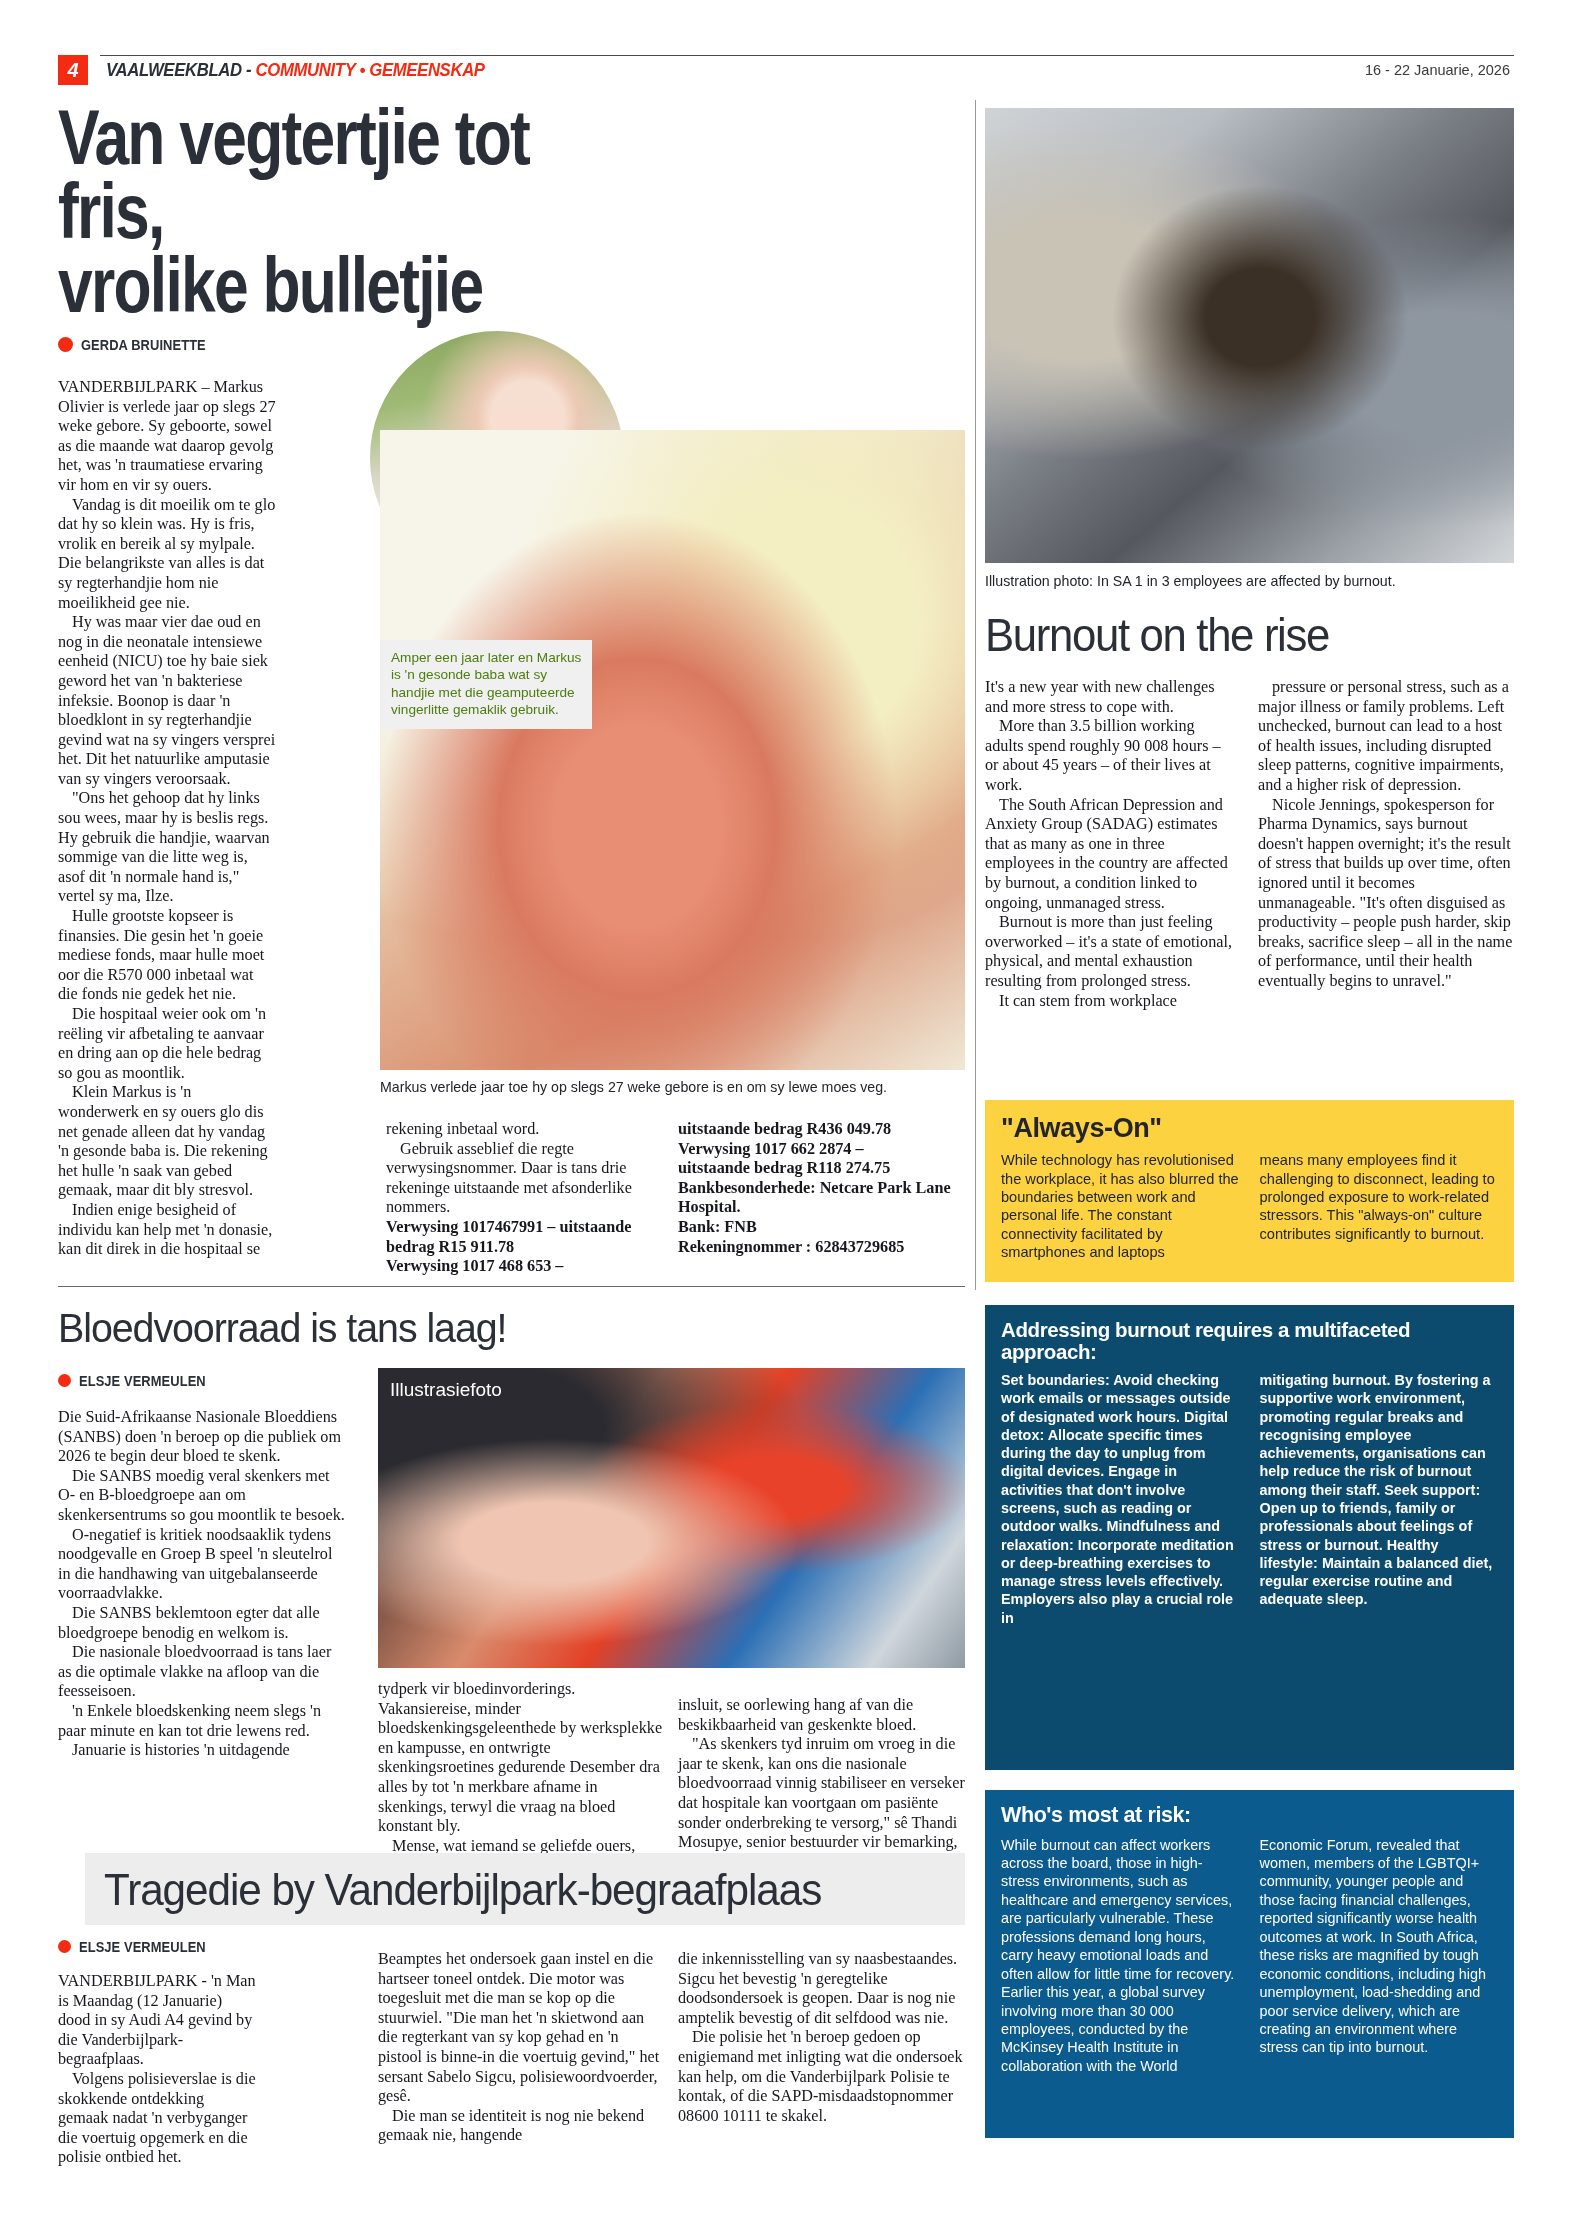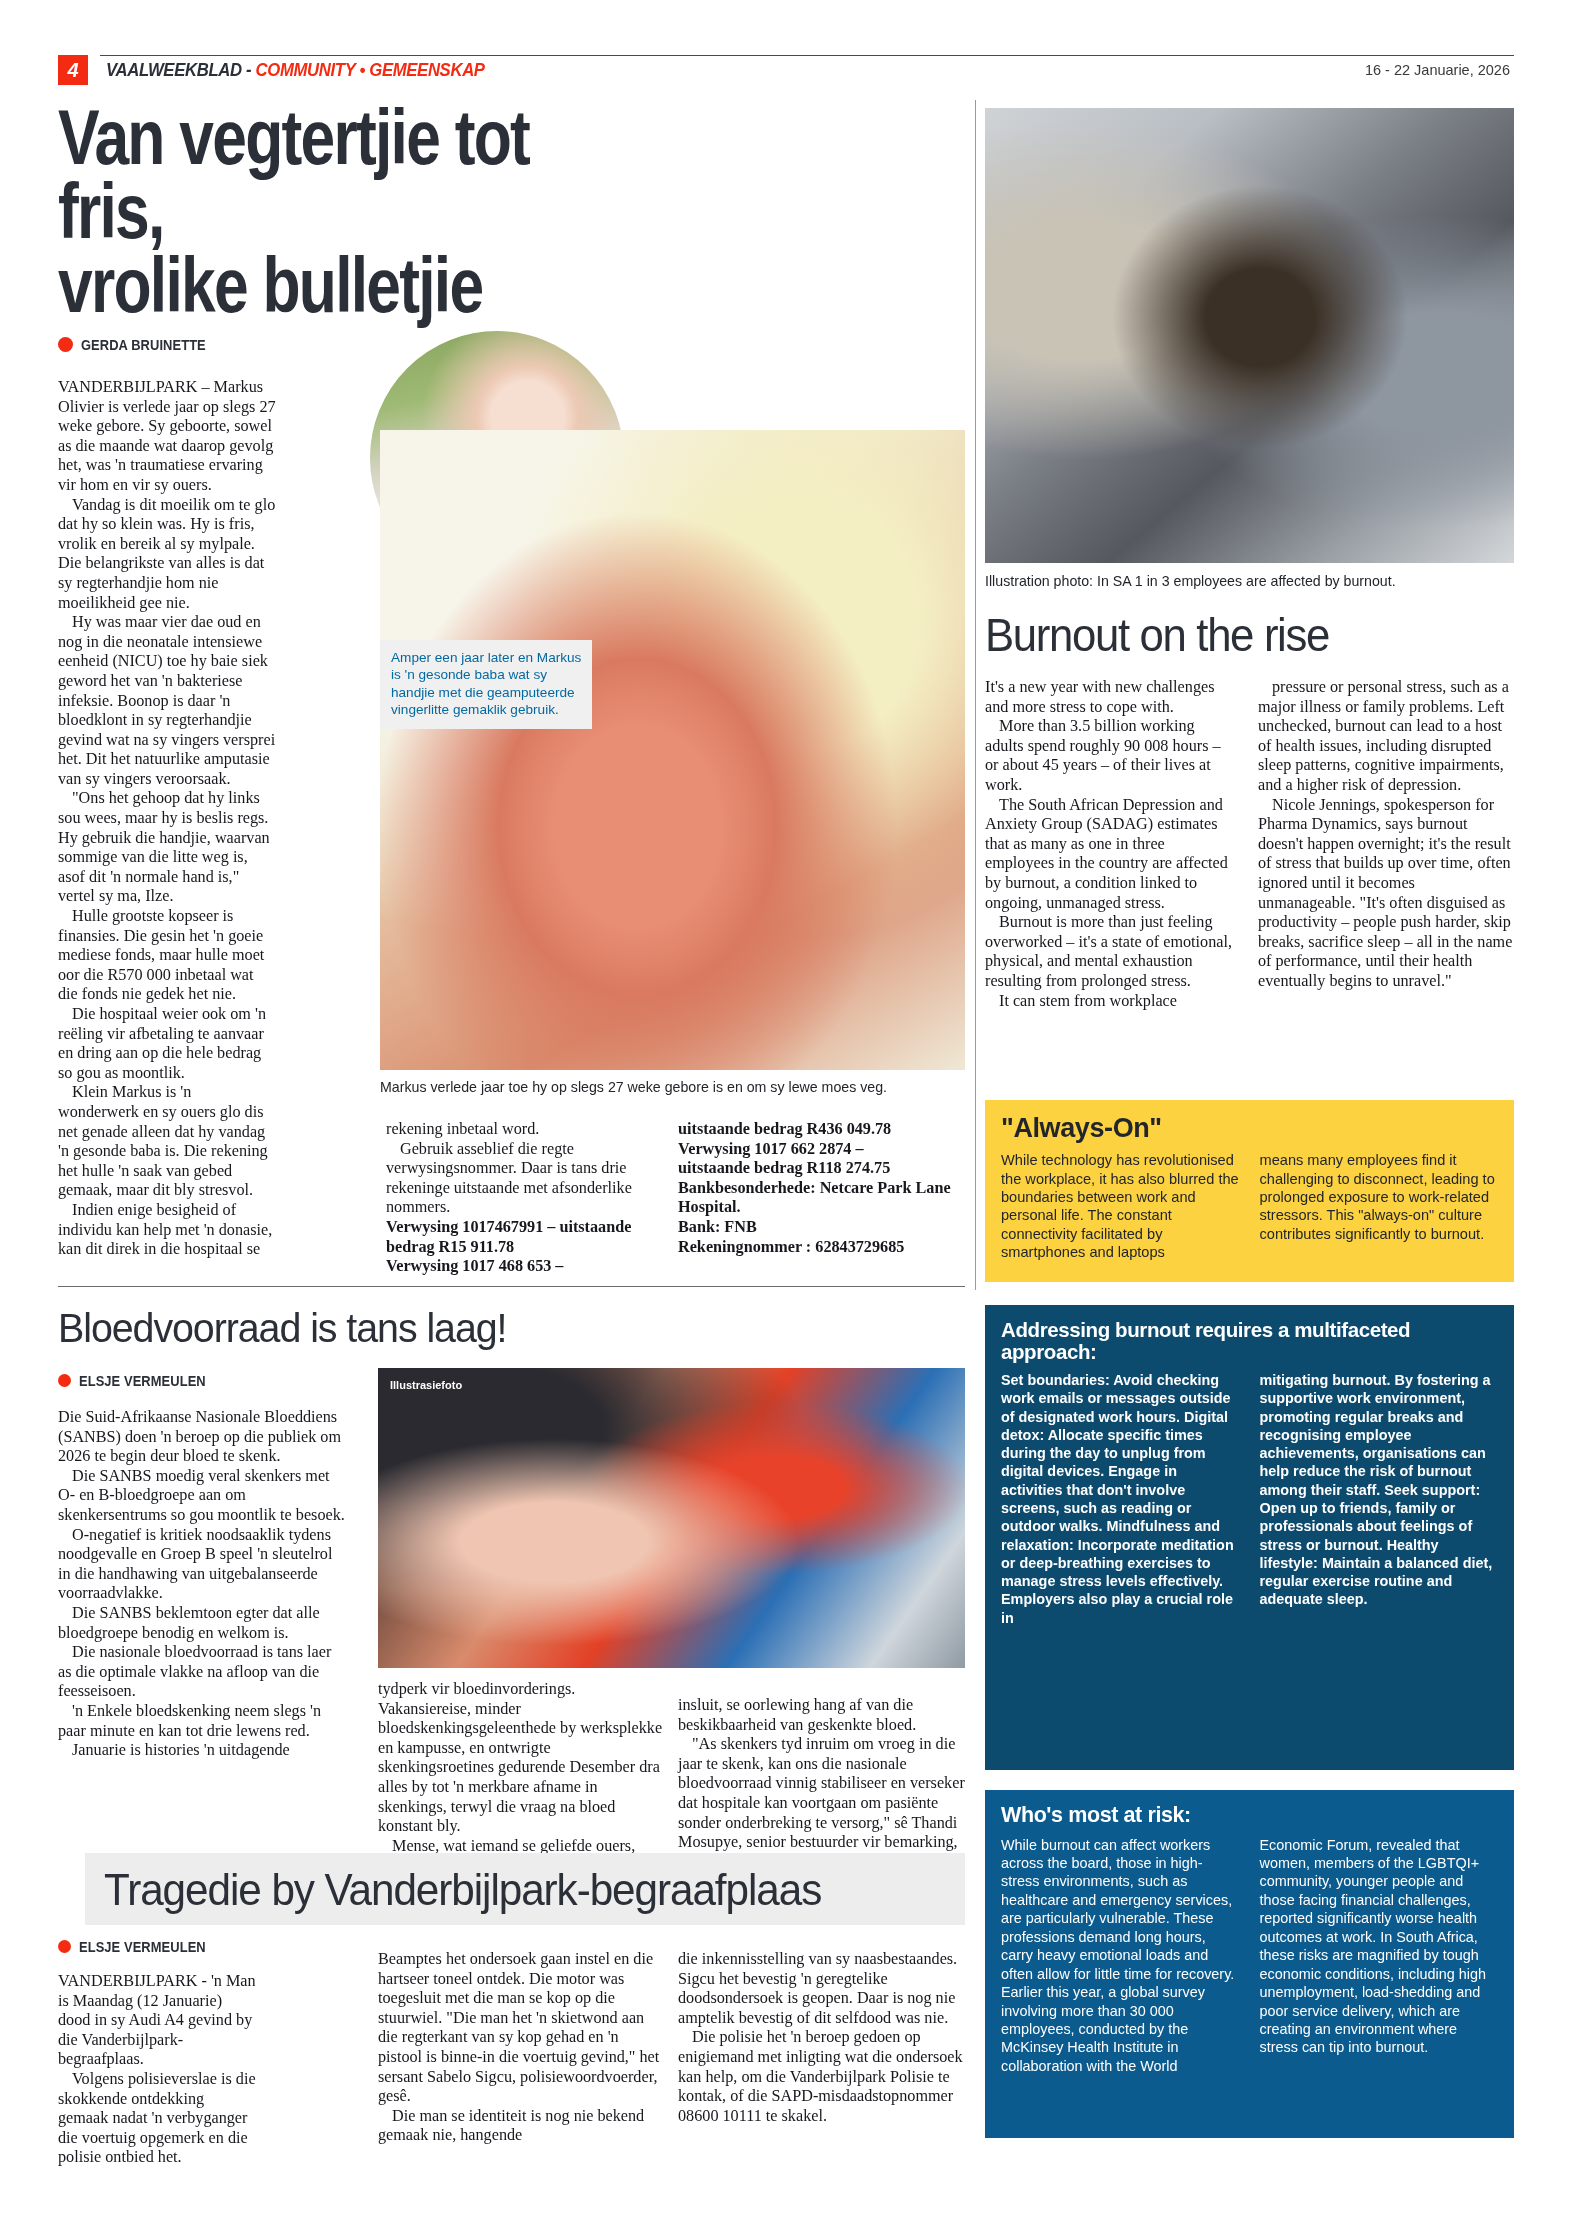--- a/index.html
+++ b/index.html
@@ -67,21 +67,21 @@
 
   
   .photo { position:absolute; overflow:hidden; background:#cfcfcf; }
   .photo .ph-inner { width:100%; height:100%; }
 
   
   .circ { position:absolute; border-radius:50%; overflow:hidden; border:4px solid #fff; }
 
   .capbox {
     position:absolute; background:#f0f0f0; padding:9px 10px 10px 11px;
-    font-family:"Liberation Sans", sans-serif; font-size:13.6px; line-height:1.28; color:#0369a1;
+    font-family:"Liberation Sans", sans-serif; font-size:13.6px; line-height:1.28; color:#4d7c0f;
   }
   .caption {
     position:absolute; font-family:"Liberation Sans", sans-serif;
     font-size:14.2px; line-height:1.28; color:#22252b;
   }
 
   
   .burn-head {
     position:absolute; font-family:"Liberation Sans", sans-serif;
     font-weight:normal; font-size:46px; letter-spacing:-1.4px; color:#2b2f38;
@@ -107,21 +107,21 @@
   
   .sec-head {
     position:absolute; font-family:"Liberation Sans", sans-serif;
     font-weight:normal; font-size:41px; letter-spacing:-1.1px; color:#2b2f38;
     transform:scaleX(0.96); transform-origin:left top; white-space:nowrap;
   }
   .graybg { position:absolute; background:#ededed; }
 
   .illus-label {
     position:absolute; font-family:"Liberation Sans", sans-serif;
-    font-size:11px; color:#ffffff; font-weight:bold;
+    font-size:19px; color:#ffffff; font-weight:normal;
   }
 
   
   .g-baby { background:
       radial-gradient(circle at 62% 34%, #f6ded0 0 16%, #ecc9b4 22%, rgba(236,201,180,0) 46%),
       radial-gradient(circle at 40% 78%, #bfe2ef 0 14%, rgba(191,226,239,0) 40%),
       linear-gradient(168deg,#86a35c 0%, #9fba74 26%, #d8d6c6 48%, #f1efe6 66%, #cfd8b8 100%);
   }
   .g-nicu { background:
       radial-gradient(ellipse at 44% 62%, #e88e74 0 18%, #d97a60 30%, rgba(217,122,96,0) 56%),

